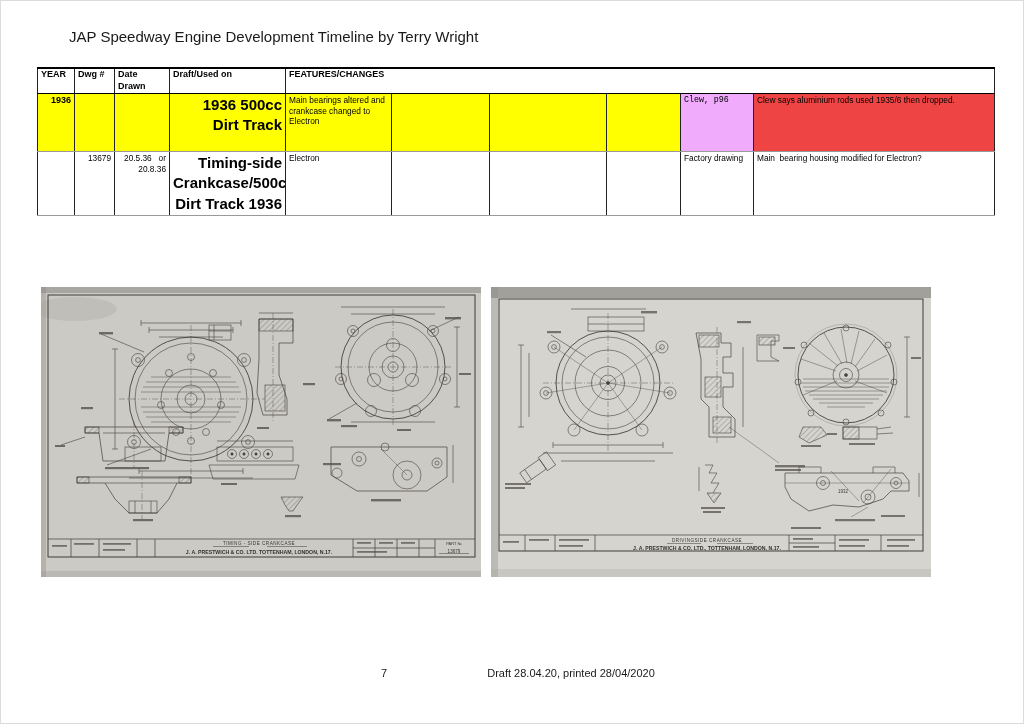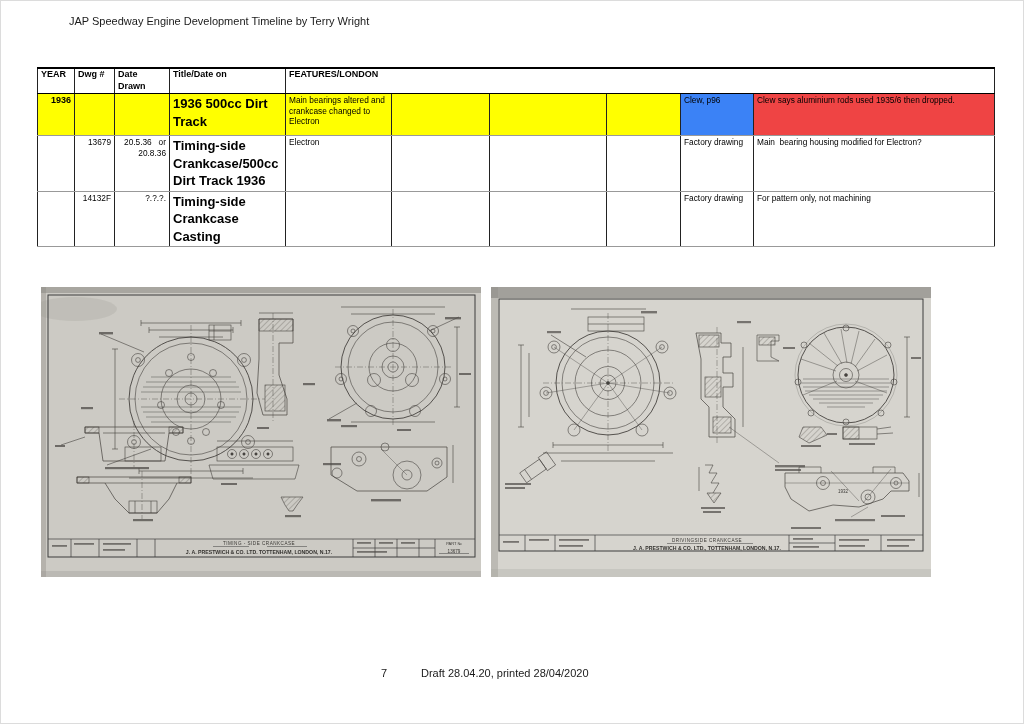--- a/index.html
+++ b/index.html
@@ -3,21 +3,21 @@
 <meta charset="utf-8">
 <style>
   * { margin:0; padding:0; box-sizing:border-box; }
   html,body { background:#ffffff; }
   body { font-family:"Liberation Sans", sans-serif; color:#000; }
   .page {
     position:relative; width:1024px; height:724px; background:#fff;
     border:1px solid #dcdcdc; overflow:hidden;
   }
   .doc-title {
-    position:absolute; left:68px; top:14px; font-size:11px; color:#1a1a1a;
+    position:absolute; left:68px; top:27px; font-size:15px; color:#1a1a1a;
   }
   table.timeline {
     position:absolute; left:36px; top:66px; width:957px;
     border-collapse:collapse; table-layout:fixed;
     font-size:8.3px; line-height:1.28;
   }
   table.timeline td, table.timeline th {
     border-left:1px solid #222; border-right:1px solid #222;
     vertical-align:top; padding:1px 3px; overflow:hidden;
   }
@@ -25,34 +25,34 @@
   tr.hrow2 td { border-bottom:2px solid #000; font-weight:normal; }
   tr.hrow1 { height:12px; }
   tr.hrow2 { height:12px; }
   tr.drow td { border-bottom:1px solid #999; }
   .th-year { text-align:center; }
   .th-dwg  { text-align:center; }
   .th-date { text-align:left; }
   .cell-year { font-weight:bold; text-align:right; font-size:9px; }
   .cell-dwg  { text-align:right; }
   .cell-date { text-align:right; white-space:pre-wrap; }
-  .cell-title{ font-weight:bold; text-align:left; font-size:13px; line-height:1.35; }
+  .cell-title{ font-weight:bold; text-align:right; font-size:15px; line-height:1.35; }
   .cell-text { white-space:pre-wrap; }
   tr.hl td { }
   .drawing {
     position:absolute; top:286px; width:440px; height:290px;
   }
   .drawing.left  { left:40px; }
   .drawing.right { left:490px; }
   .drawing svg { display:block; width:100%; height:100%; }
   .footer-num, .footer-draft {
     position:absolute; top:666px; font-size:11px; color:#1a1a1a;
   }
   .footer-num   { left:333px; width:100px; text-align:center; }
-  .footer-draft { left:420px; width:300px; }
+  .footer-draft { left:420px; width:300px; text-align:center; }
 </style>
 </head>
 <body>
 
 <div class="page">
 
   <div class="doc-title">JAP Speedway Engine Development Timeline by Terry Wright</div>
 
   <table class="timeline">
     <colgroup>
@@ -65,64 +65,52 @@
         <col style="width:117px">
         <col style="width:74px">
       <col style="width:73px">
         <col style="width:241px">
     </colgroup>
     <tbody>
         <tr class="hrow1">
       <th class="th-year">YEAR</th>
       <th class="th-dwg">Dwg #</th>
       <th class="th-date">Date Drawn</th>
-      <th>Title/Date on</th>
-      <th colspan="6">FEATURES/LONDON</th>
+      <th>Draft/Used on</th>
+      <th colspan="6">FEATURES/CHANGES</th>
     </tr>
 
-    <tr class="drow hl" style="height:42px">
+    <tr class="drow hl" style="height:58px">
       <td class="cell-year" style="background: rgb(255, 255, 0);">1936</td>
       <td class="cell-dwg" style="background: rgb(255, 255, 0);"></td>
       <td class="cell-date" style="background: rgb(255, 255, 0);"></td>
       <td class="cell-title" style="background: rgb(255, 255, 0);">1936 500cc Dirt Track</td>
       <td class="cell-text" style="background: rgb(255, 255, 0);">Main bearings altered and crankcase changed to Electron</td>
       <td style="background: rgb(255, 255, 0);"></td>
       <td style="background: rgb(255, 255, 0);"></td>
       <td style="background: rgb(255, 255, 0);"></td>
-      <td class="cell-text" style="background: #3b82f6;">Clew, p96</td>
+      <td class="cell-text" style="background: #f0abfc; font-family: Liberation Mono, monospace;">Clew, p96</td>
       <td class="cell-text" style="background: #ef4444;">Clew says aluminium rods used 1935/6 then dropped.</td>
     </tr>
 
 
     <tr class="drow" style="height:44px">
       <td class="cell-year"></td>
       <td class="cell-dwg">13679</td>
       <td class="cell-date">20.5.36   or
 20.8.36</td>
       <td class="cell-title">Timing-side Crankcase/500cc Dirt Track 1936</td>
       <td class="cell-text">Electron</td>
       <td></td>
       <td></td>
       <td></td>
       <td class="cell-text">Factory drawing</td>
       <td class="cell-text">Main  bearing housing modified for Electron?</td>
     </tr>
 
-    <tr class="drow" style="height:48px">
-      <td class="cell-year"></td>
-      <td class="cell-dwg">14132F</td>
-      <td class="cell-date">?.?.?.</td>
-      <td class="cell-title">Timing-side Crankcase Casting</td>
-      <td class="cell-text"></td>
-      <td></td>
-      <td></td>
-      <td></td>
-      <td class="cell-text">Factory drawing</td>
-      <td class="cell-text">For pattern only, not machining</td>
-    </tr>
   </tbody>
     </table>
 
   <div class="drawing left">
     <svg viewBox="0 0 440 290">
       <defs>
         <pattern id="hatL" width="4" height="4" patternUnits="userSpaceOnUse" patternTransform="rotate(45)">
           <line x1="0" y1="0" x2="0" y2="4" stroke="#55524e" stroke-width="0.6"></line>
         </pattern>
       </defs>

